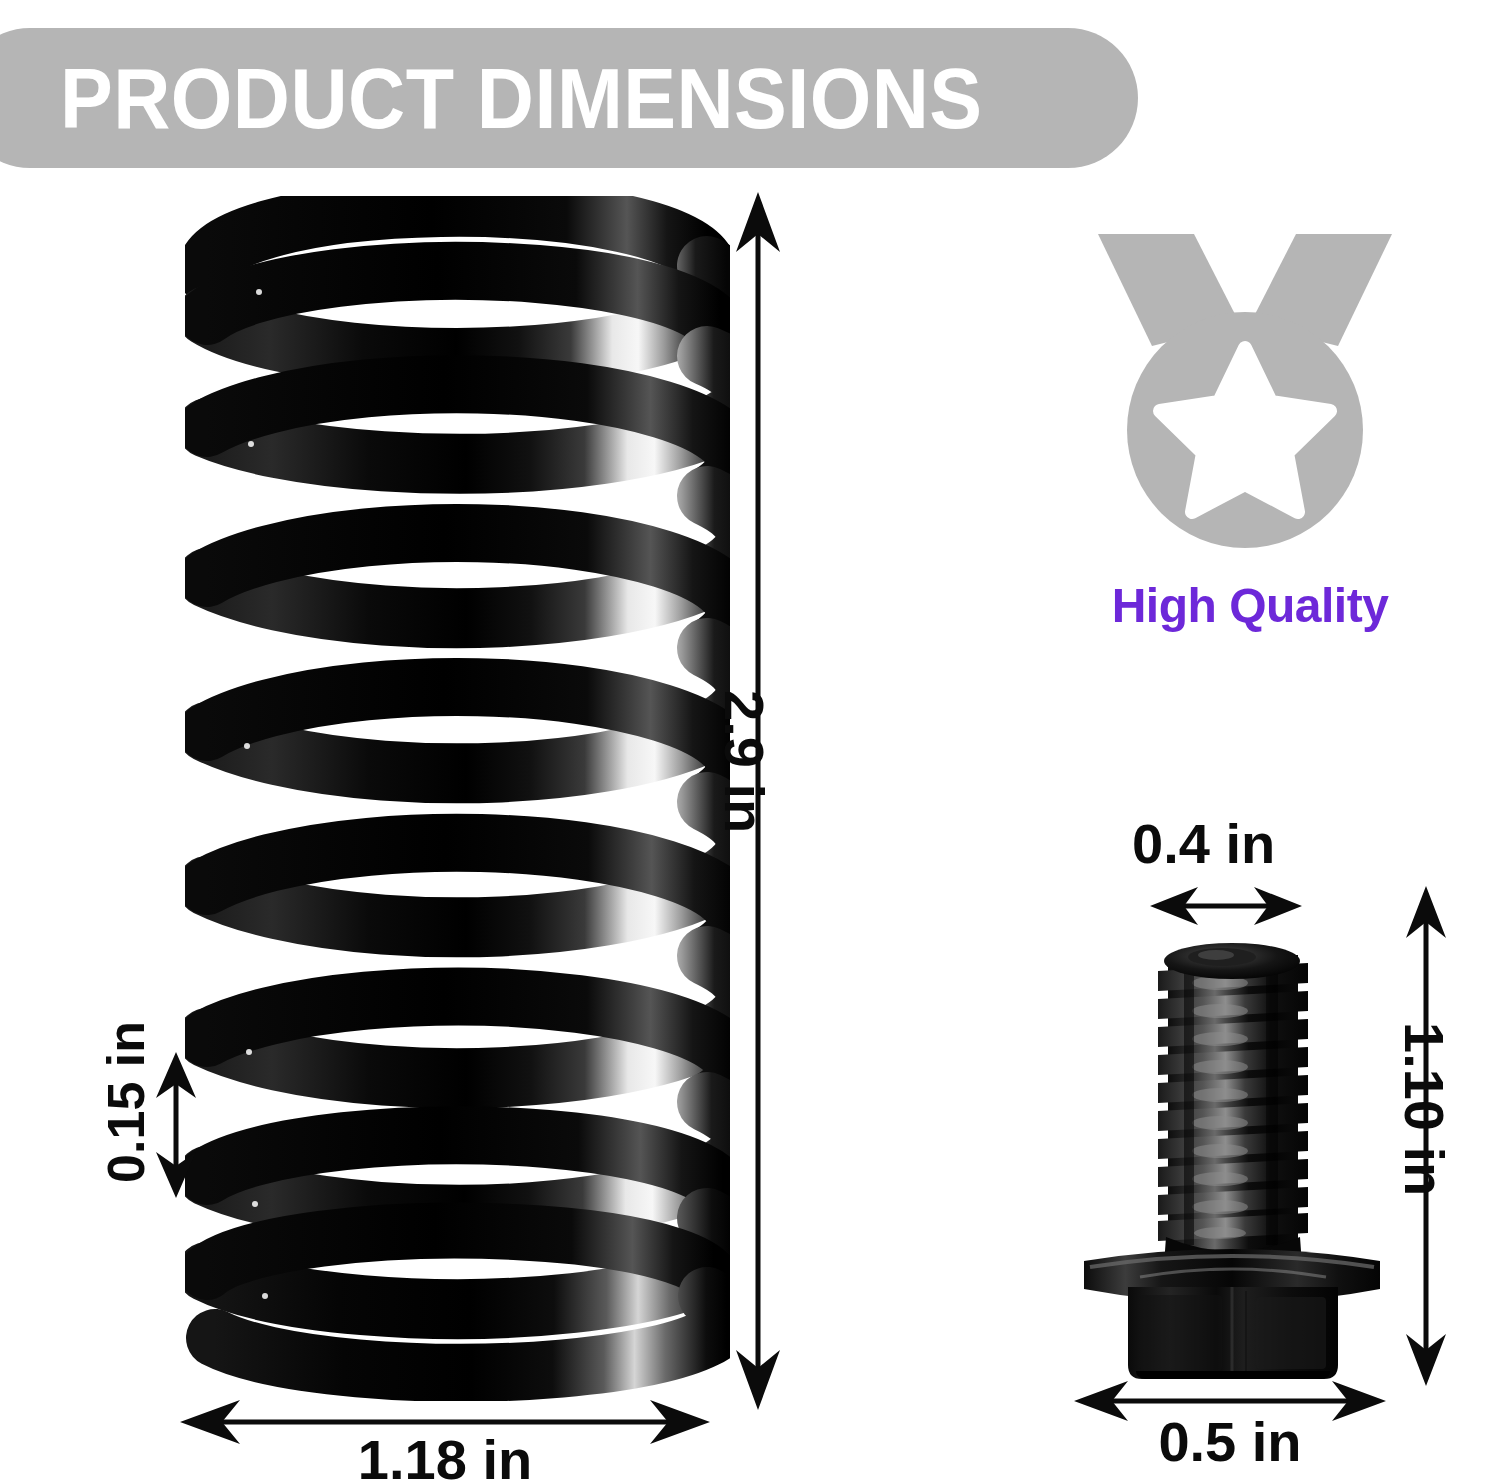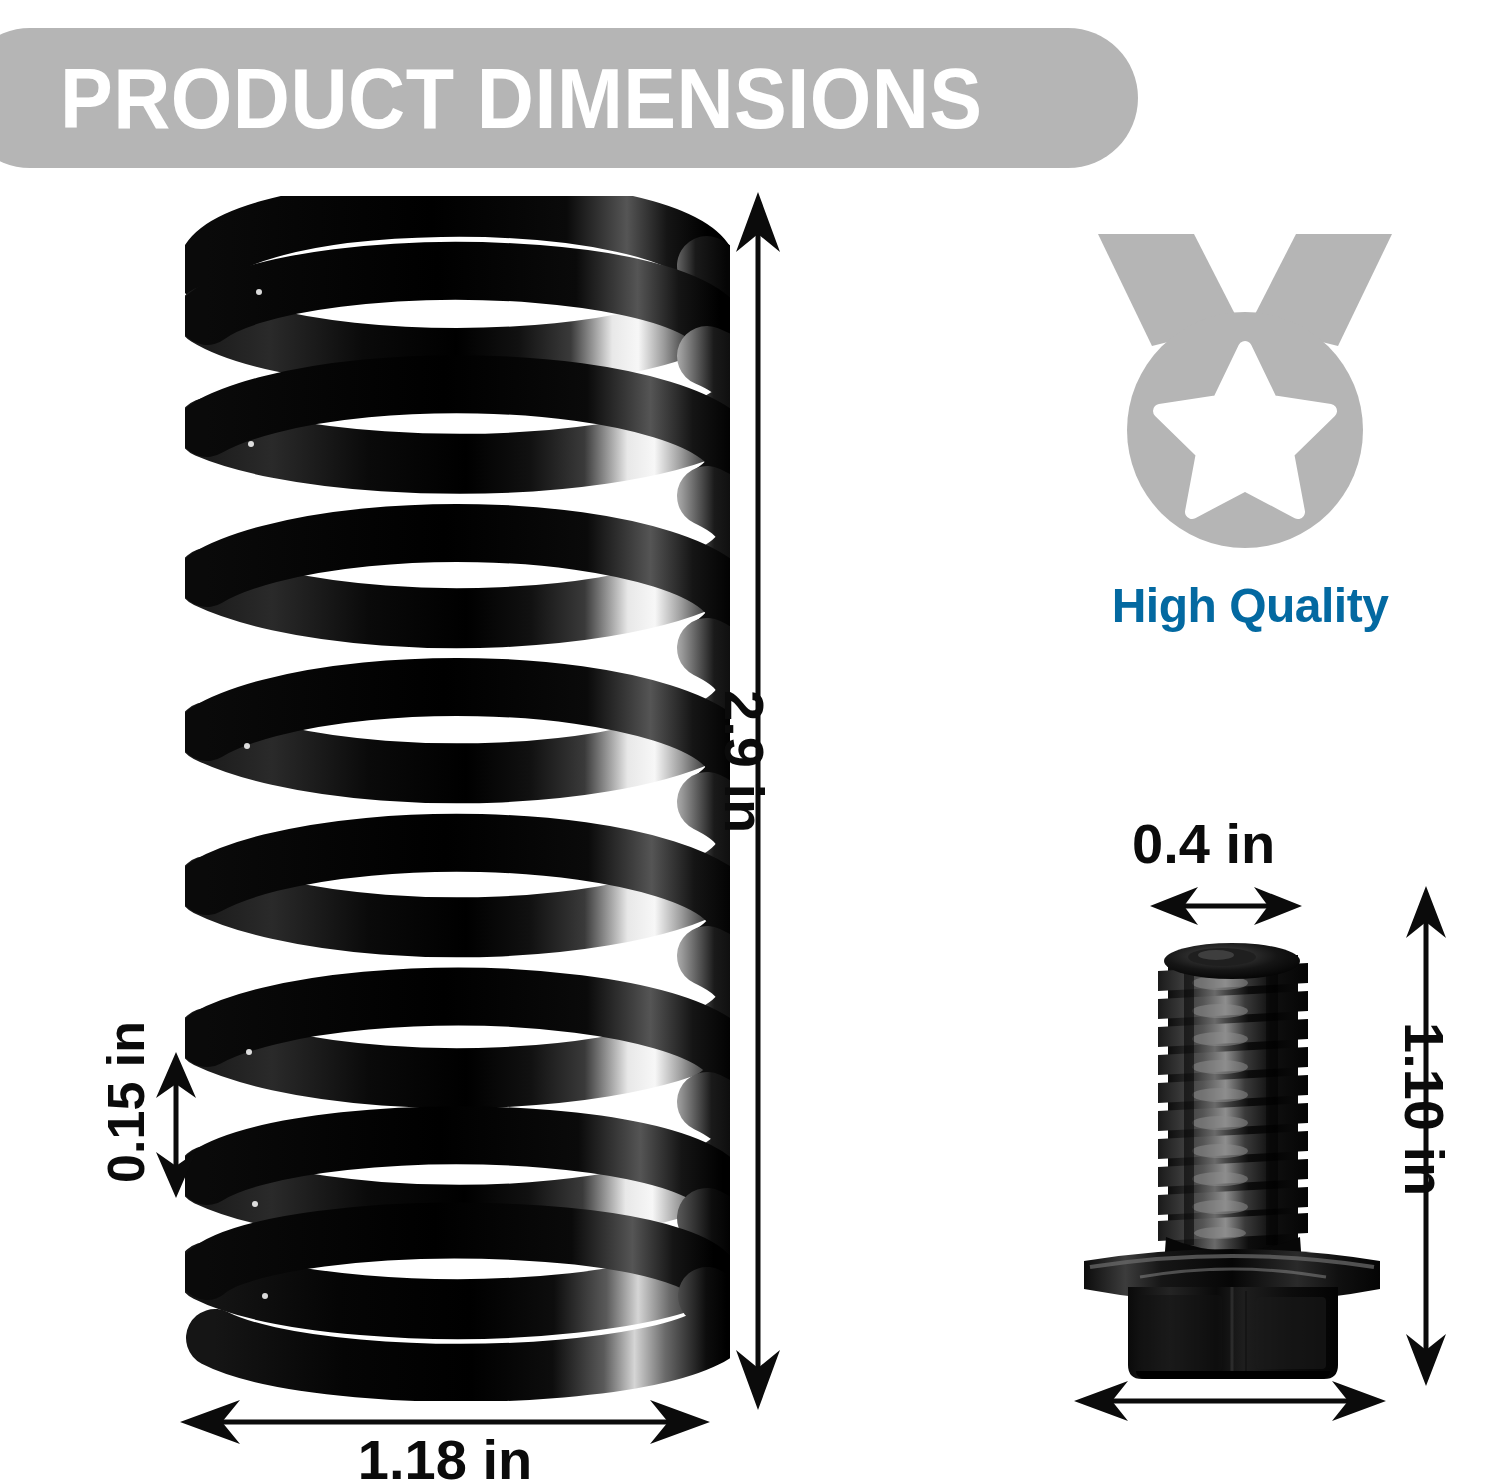--- a/index.html
+++ b/index.html
@@ -73,21 +73,21 @@
   }
   #badge-svg { display: block; width: 100%; height: 100%; }
   #badge-label {
     position: absolute;
     left: 1050px;
     top: 578px;
     width: 400px;
     text-align: center;
     font-size: 48px;
     font-weight: 700;
-    color: #0369a1;
+    color: #6d28d9;
     letter-spacing: -0.5px;
     white-space: nowrap;
   }
 
   
   .dim-svg { position: absolute; overflow: visible; }
 
   .dim-label {
     position: absolute;
     color: #0b0b0b;
@@ -383,14 +383,15 @@
     <path d="M 24,2 L 44,54 L 24,38 L 4,54 Z" fill="#0b0b0b"></path>
     <path d="M 24,502 L 44,450 L 24,466 L 4,450 Z" fill="#0b0b0b"></path>
   </svg>
   <div class="dim-label" id="label-bolt-height">1.10 in</div>
 
   <svg class="dim-svg" style="left:1072px; top:1378px; width:316px; height:46px;" viewBox="0 0 316 46" xmlns="http://www.w3.org/2000/svg">
     <line x1="16" y1="23" x2="300" y2="23" stroke="#0b0b0b" stroke-width="5"></line>
     <path d="M 2,23 L 56,3 L 40,23 L 56,43 Z" fill="#0b0b0b"></path>
     <path d="M 314,23 L 260,3 L 276,23 L 260,43 Z" fill="#0b0b0b"></path>
   </svg>
+  <div class="dim-label" id="label-bolt-width">0.5 in</div>
 
 </div>
 
 </body></html>

